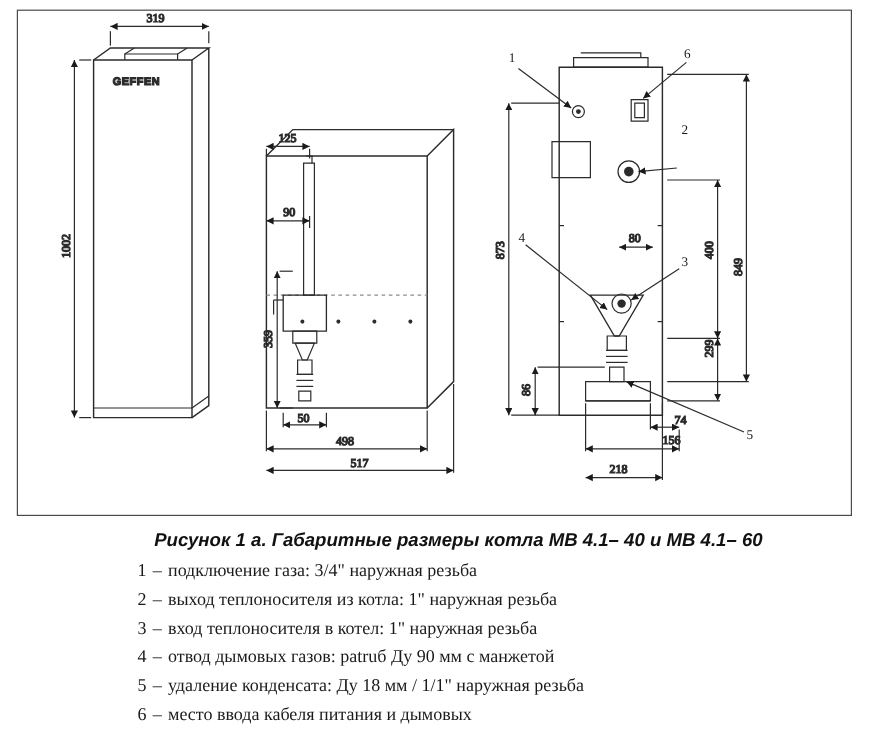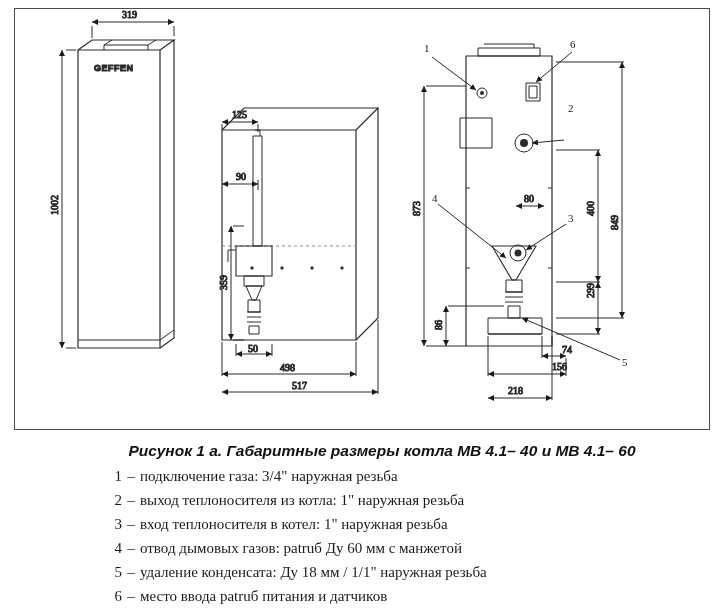--- a/index.html
+++ b/index.html
@@ -308,27 +308,27 @@
       <span class="legend-text">выход теплоносителя из котла: 1" наружная резьба</span>
     </div>
     <div class="legend-row">
       <span class="legend-num">3</span>
       <span class="legend-dash">–</span>
       <span class="legend-text">вход теплоносителя в котел: 1" наружная резьба</span>
     </div>
     <div class="legend-row">
       <span class="legend-num">4</span>
       <span class="legend-dash">–</span>
-      <span class="legend-text">отвод дымовых газов: patruб Ду 60 мм с манжетой</span>
+      <span class="legend-text">отвод дымовых газов: patruб Ду 90 мм с манжетой</span>
     </div>
     <div class="legend-row">
       <span class="legend-num">5</span>
       <span class="legend-dash">–</span>
       <span class="legend-text">удаление конденсата: Ду 18 мм / 1/1" наружная резьба</span>
     </div>
     <div class="legend-row">
       <span class="legend-num">6</span>
       <span class="legend-dash">–</span>
-      <span class="legend-text">место ввода patruб питания и датчиков</span>
+      <span class="legend-text">место ввода кабеля питания и дымовых</span>
     </div>
   </div>
 
 </div>
 
 </body></html>

